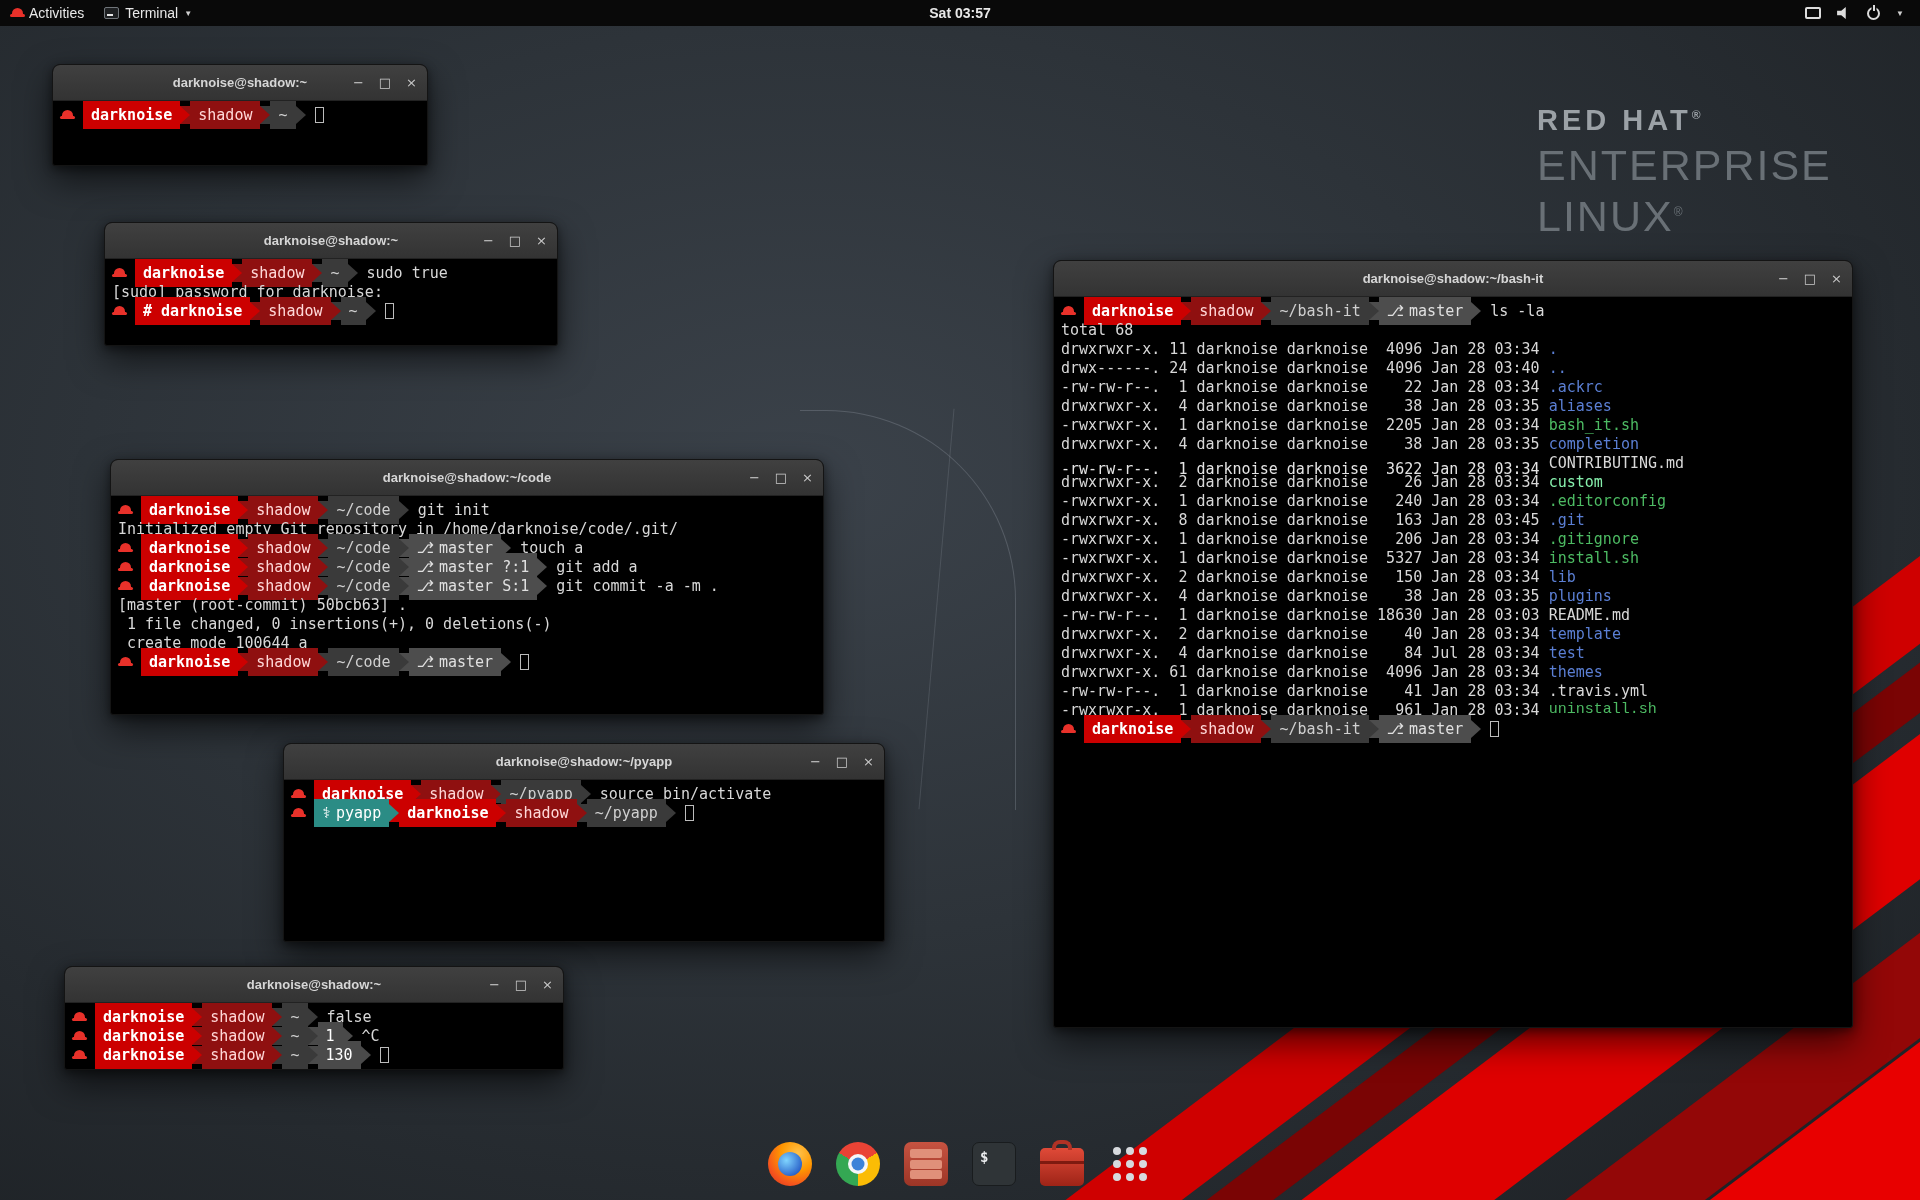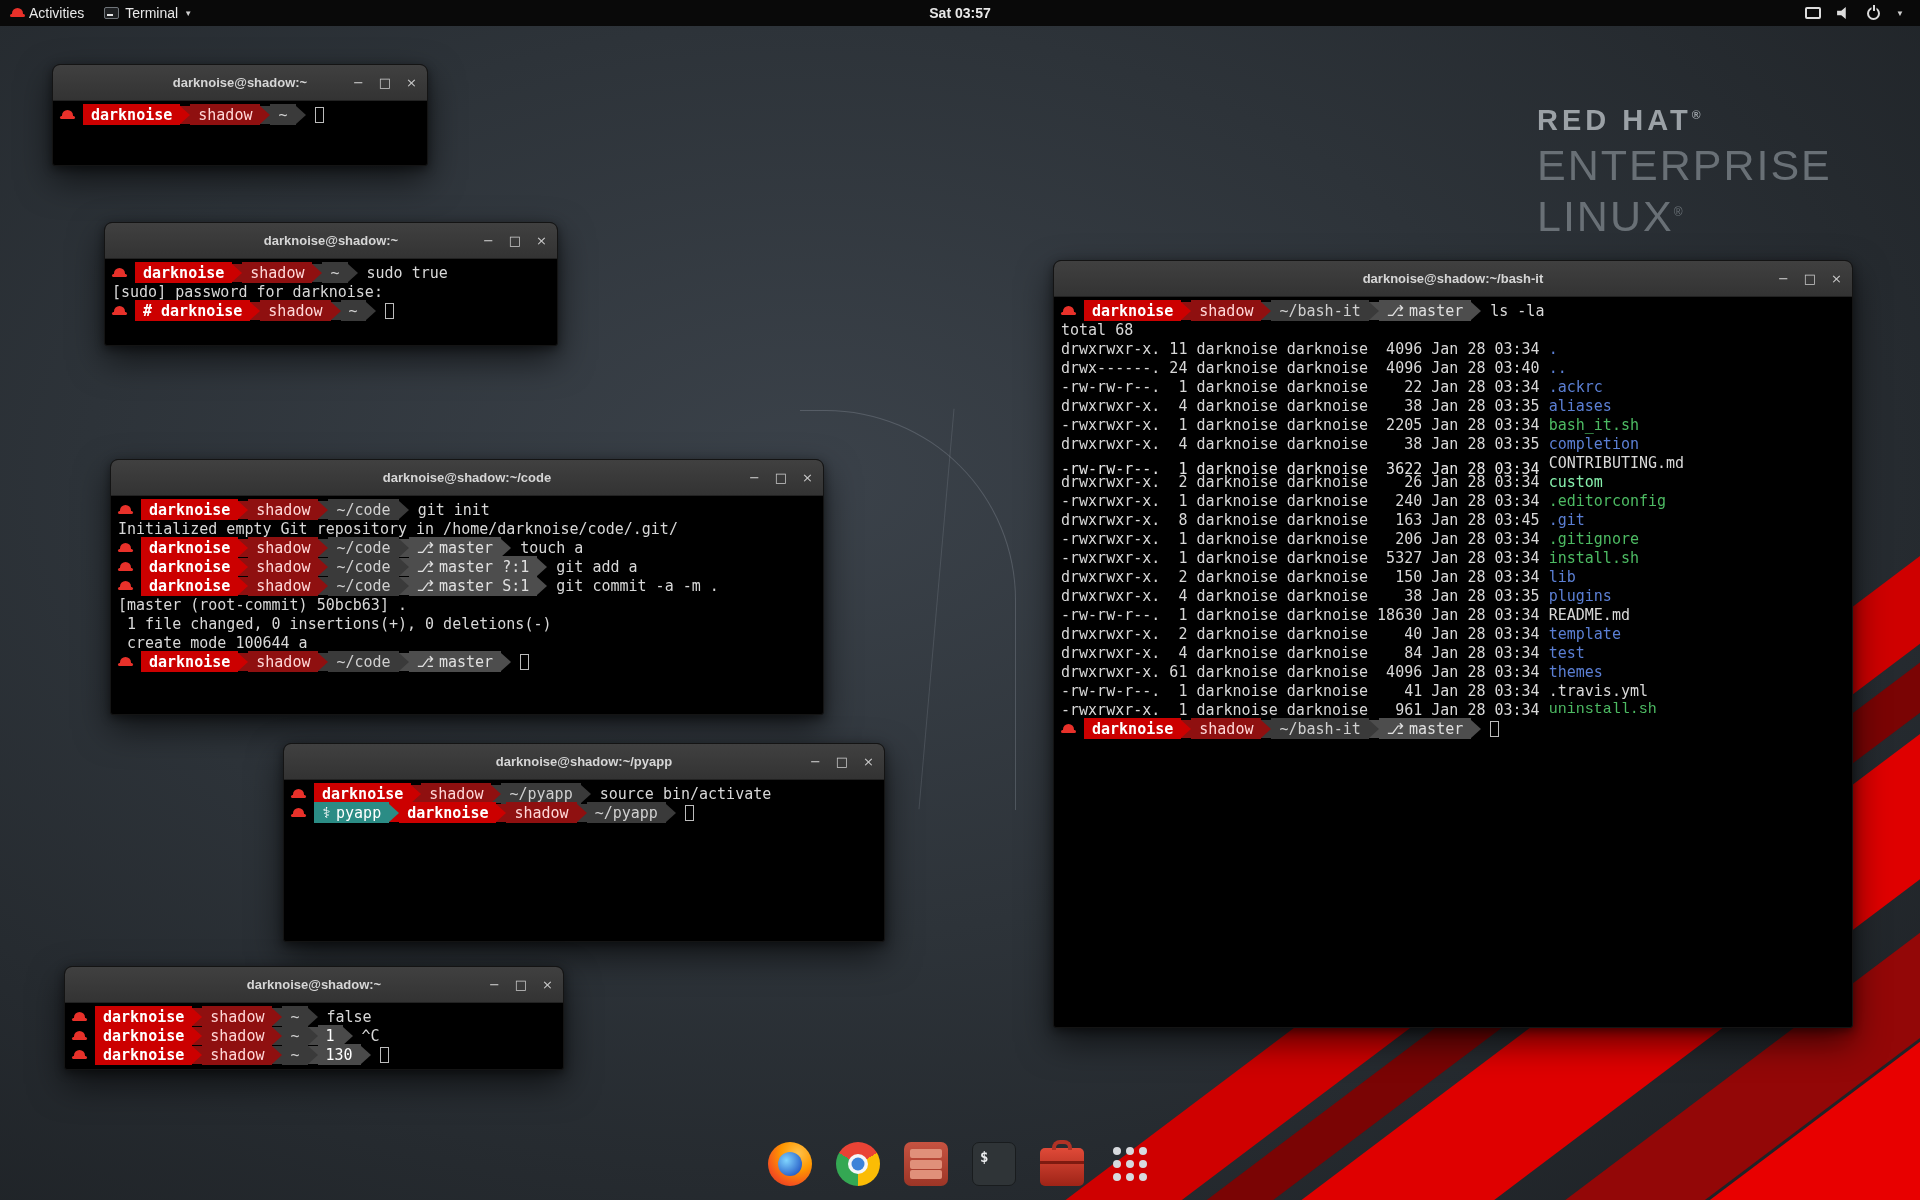--- a/index.html
+++ b/index.html
@@ -53,21 +53,21 @@
   .window{position:absolute;background:#000;border:1px solid #141414;border-radius:8px 8px 3px 3px;overflow:hidden;
     box-shadow:0 14px 34px rgba(0,0,0,.6),0 3px 10px rgba(0,0,0,.45)}
   .titlebar{height:36px;background:linear-gradient(#404040,#333333);border-bottom:1px solid #222;
     position:relative;display:flex;align-items:center;justify-content:center;cursor:default}
   .title{font-size:13px;font-weight:bold;color:#d6d6d6}
   .win-buttons{position:absolute;right:10px;top:0;height:100%;display:flex;align-items:center;gap:15px}
   .win-btn{color:#c9c9c9;font-size:13px;line-height:1;cursor:pointer;font-family:"DejaVu Sans",sans-serif}
   .term-body{padding:4px 7px;font-family:"DejaVu Sans Mono","Liberation Mono",monospace;font-size:15px;color:#d8d8d8;height:calc(100% - 26px);cursor:text}
   .term-line{display:flex;align-items:center;height:19px}
   .term-line .hat{margin-right:7px}
-  .pl-seg{display:inline-flex;align-items:center;height:21px;padding:0 8px;white-space:pre}
+  .pl-seg{display:inline-flex;align-items:center;height:28px;padding:0 8px;white-space:pre}
   .seg-icon{margin-right:5px}
   .pl-arrow{width:0;height:0;border-top:9.5px solid transparent;border-bottom:9.5px solid transparent;border-left:10px solid #000;flex:0 0 auto}
   .txt{white-space:pre}
   .cmd{white-space:pre;padding-left:9px;color:#d8d8d8}
   .cursor{display:inline-block;width:9px;height:16px;border:1px solid #bcbcbc;margin-left:9px}
   
   .dock{position:absolute;left:50%;bottom:14px;transform:translateX(-50%);display:flex;align-items:center;gap:24px;z-index:50}
   .dock-icon{position:relative;width:44px;height:44px;cursor:pointer}
   .icon-firefox{border-radius:50%;background:radial-gradient(circle at 68% 26%, #ffc24b 0%, #ff9800 38%, #f4511e 72%, #c63c12 100%)}
   .ff-globe{position:absolute;inset:10px;border-radius:50%;background:radial-gradient(circle at 35% 35%, #7fd4ff 0%, #2a62c9 75%)}
@@ -467,29 +467,29 @@
         </div>
         <div class="term-line">
           <span class="txt" style="color: rgb(216, 216, 216);">drwxrwxr-x.  2 darknoise darknoise   150 Jan 28 03:34 </span>
           <span class="txt" style="color: rgb(91, 127, 212);">lib</span>
         </div>
         <div class="term-line">
           <span class="txt" style="color: rgb(216, 216, 216);">drwxrwxr-x.  4 darknoise darknoise    38 Jan 28 03:35 </span>
           <span class="txt" style="color: rgb(91, 127, 212);">plugins</span>
         </div>
         <div class="term-line">
-          <span class="txt" style="color: rgb(216, 216, 216);">-rw-rw-r--.  1 darknoise darknoise 18630 Jan 28 03:34 </span>
+          <span class="txt" style="color: rgb(216, 216, 216);">-rw-rw-r--.  1 darknoise darknoise 18630 Jan 28 03:03 </span>
           <span class="txt" style="color: rgb(216, 216, 216);">README.md</span>
         </div>
         <div class="term-line">
           <span class="txt" style="color: rgb(216, 216, 216);">drwxrwxr-x.  2 darknoise darknoise    40 Jan 28 03:34 </span>
           <span class="txt" style="color: rgb(91, 127, 212);">template</span>
         </div>
         <div class="term-line">
-          <span class="txt" style="color: rgb(216, 216, 216);">drwxrwxr-x.  4 darknoise darknoise    84 Jan 28 03:34 </span>
+          <span class="txt" style="color: rgb(216, 216, 216);">drwxrwxr-x.  4 darknoise darknoise    84 Jul 28 03:34 </span>
           <span class="txt" style="color: rgb(91, 127, 212);">test</span>
         </div>
         <div class="term-line">
           <span class="txt" style="color: rgb(216, 216, 216);">drwxrwxr-x. 61 darknoise darknoise  4096 Jan 28 03:34 </span>
           <span class="txt" style="color: rgb(91, 127, 212);">themes</span>
         </div>
         <div class="term-line">
           <span class="txt" style="color: rgb(216, 216, 216);">-rw-rw-r--.  1 darknoise darknoise    41 Jan 28 03:34 </span>
           <span class="txt" style="color: rgb(216, 216, 216);">.travis.yml</span>
         </div>

